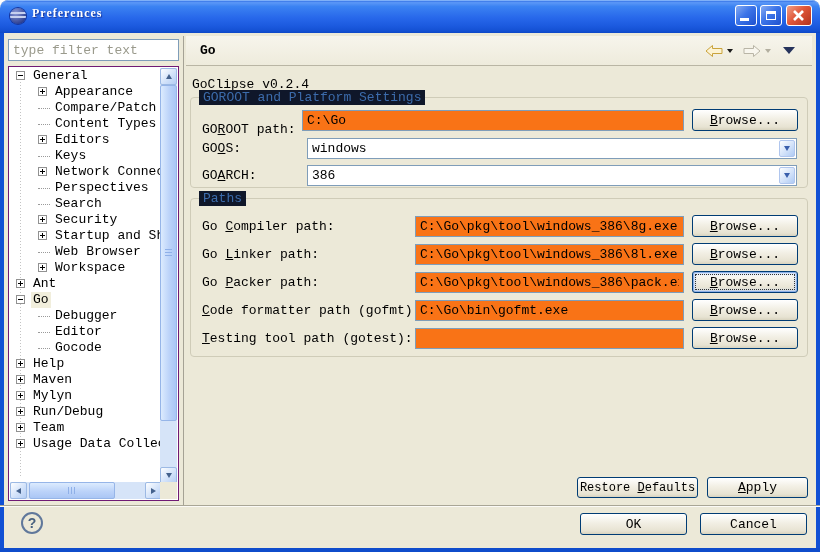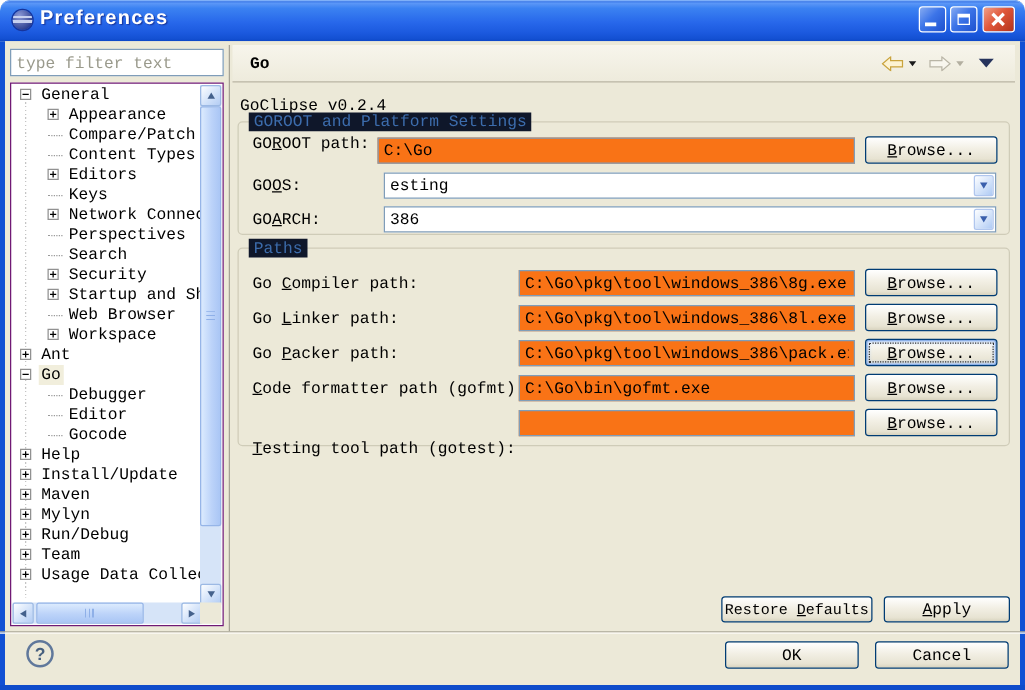--- a/index.html
+++ b/index.html
@@ -12,22 +12,22 @@
   
   .titlebar {
     left:0; top:0; width:820px; height:33px; border-radius:8px 8px 0 0;
     background:linear-gradient(180deg,#2160dd 0%,#5b97f7 8%,#3b82f2 20%,#2767ea 55%,#1b59de 80%,#1350d2 94%,#0d47c6 100%);
     box-shadow:inset 0 1px 0 #7fb0f8;
   }
   .b-side { width:4px; top:33px; height:515px; background:#1150d4; }
   .b-bottom { left:0; top:548px; width:820px; height:4px; background:#0f4ccb; }
   .client { left:4px; top:33px; width:812px; height:515px; background:#ece9d8; }
   .title-text {
-    left:32px; top:6px; color:#fff; font-family:Liberation Sans, sans-serif;
-    font-weight:bold; font-size:16px; letter-spacing:1px; text-shadow:1px 1px 1px #16349c;
+    left:32px; top:6px; color:#fff; font-family:Liberation Serif, serif;
+    font-weight:bold; font-size:12px; letter-spacing:1px; text-shadow:1px 1px 1px #16349c;
   }
   .title-icon { left:10px; top:8px; width:16px; height:16px; border-radius:50%;
     background:
       linear-gradient(180deg,transparent 28%,#c7d0ef 28%,#c7d0ef 40%,transparent 40%,transparent 52%,#c7d0ef 52%,#c7d0ef 64%,transparent 64%),
       radial-gradient(circle at 35% 30%, #8d9ad8, #2c3e8f 75%);
     box-shadow:0 0 0 1px #16349c; }
   .win-btn { top:5px; width:22px; height:21px; border:1px solid #fff; border-radius:3px; }
   .wb-blue { background:linear-gradient(135deg,#86abf2 0%,#3c74e8 45%,#1e51cf 100%); }
   .wb-red  { background:linear-gradient(135deg,#f0a088 0%,#e0573a 45%,#b3321c 100%); }
   .glyph-min { position:absolute; left:4px; bottom:4px; width:9px; height:3px; background:#fff; }
@@ -222,24 +222,20 @@
         <div class="tree-row lvl1 exp-none">
           
           <span class="tree-label">Gocode</span>
         </div>
 
         <div class="tree-row lvl0 exp-plus">
           <span class="expander"></span>
           <span class="tree-label">Help</span>
         </div>
 
-        <div class="tree-row lvl0 exp-plus">
-          <span class="expander"></span>
-          <span class="tree-label">Install/Update</span>
-        </div>
 
 
         <div class="tree-row lvl0 exp-plus">
           <span class="expander"></span>
           <span class="tree-label">Maven</span>
         </div>
 
         <div class="tree-row lvl0 exp-plus">
           <span class="expander"></span>
           <span class="tree-label">Mylyn</span>
@@ -293,27 +289,27 @@
     <path d="M10.5 0.5 L10.5 3.5 L1 3.5 L1 8.5 L10.5 8.5 L10.5 11.5 L17 6 Z" fill="#f8f6ee" stroke="#b9b5a6"></path>
   </svg>
   <span class="abs caret-sm caret-dis" style="left:765px;top:49px;"></span>
   <span class="abs menu-tri" style="left:783px;top:47px;"></span>
 
   <div class="abs version">GoClipse v0.2.4</div>
 
   <div class="abs groupbox" style="left:190px;top:97px;width:618px;height:91px;"></div>
   <span class="abs legend" style="left:199px;top:90px;">GOROOT and Platform Settings</span>
 
-  <div class="abs lbl" style="left:202px;top:107px;font-family:Liberation Mono, monospace;"><span>GO</span><span class="mn">R</span><span>OOT path:</span></div>
+  <div class="abs lbl" style="left:202px;top:122px;font-family:Liberation Mono, monospace;"><span>GO</span><span class="mn">R</span><span>OOT path:</span></div>
   <input class="abs xp-input" style="left: 302px; top: 110px; width: 382px;" value="C:\Go">
   <button class="abs xp-btn" style="left:692px;top:109px;width:106px;height:22px;"><span></span><span class="mn">B</span><span>rowse...</span></button>
 
   <div class="abs lbl" style="left:202px;top:141px;"><span>GO</span><span class="mn">O</span><span>S:</span></div>
   <div class="abs xp-combo" style="left:307px;top:138px;width:490px;">
-    <span class="combo-text">esting</span>
+    <span class="combo-text">windows</span>
     <span class="combo-btn">
         <span class="tri tri-down"></span>
       </span>
   </div>
 
   <div class="abs lbl" style="left:202px;top:168px;"><span>GO</span><span class="mn">A</span><span>RCH:</span></div>
   <div class="abs xp-combo" style="left:307px;top:165px;width:490px;">
     <span class="combo-text">386</span>
     <span class="combo-btn">
         <span class="tri tri-down"></span>
@@ -332,21 +328,21 @@
   <button class="abs xp-btn" style="left:692px;top:243px;width:106px;height:22px;"><span></span><span class="mn">B</span><span>rowse...</span></button>
 
   <div class="abs lbl" style="left:202px;top:275px;"><span>Go </span><span class="mn">P</span><span>acker path:</span></div>
   <input class="abs xp-input" style="left: 415px; top: 272px; width: 269px;" value="C:\Go\pkg\tool\windows_386\pack.exe">
   <button class="abs xp-btn focused" style="left:692px;top:271px;width:106px;height:22px;"><span></span><span class="mn">B</span><span>rowse...</span></button>
 
   <div class="abs lbl" style="left:202px;top:303px;"><span></span><span class="mn">C</span><span>ode formatter path (gofmt):</span></div>
   <input class="abs xp-input" style="left: 415px; top: 300px; width: 269px;" value="C:\Go\bin\gofmt.exe">
   <button class="abs xp-btn" style="left:692px;top:299px;width:106px;height:22px;"><span></span><span class="mn">B</span><span>rowse...</span></button>
 
-  <div class="abs lbl" style="left:202px;top:331px;margin-top:20px;"><span></span><span class="mn">T</span><span>esting tool path (gotest):</span></div>
+  <div class="abs lbl" style="left:202px;top:331px;"><span></span><span class="mn">T</span><span>esting tool path (gotest):</span></div>
   <input class="abs xp-input" style="left: 415px; top: 328px; width: 269px;" value="">
   <button class="abs xp-btn" style="left:692px;top:327px;width:106px;height:22px;"><span></span><span class="mn">B</span><span>rowse...</span></button>
 
   <button class="abs xp-btn btn-restore" style="left:577px;top:477px;width:121px;height:21px;"><span>Restore </span><span class="mn">D</span><span>efaults</span></button>
   <button class="abs xp-btn" style="left:707px;top:477px;width:101px;height:21px;"><span></span><span class="mn">A</span><span>pply</span></button>
 
   <div class="abs sep-1"></div>
   <div class="abs sep-2"></div>
 
   <button class="abs help-circle"><span>?</span></button>

